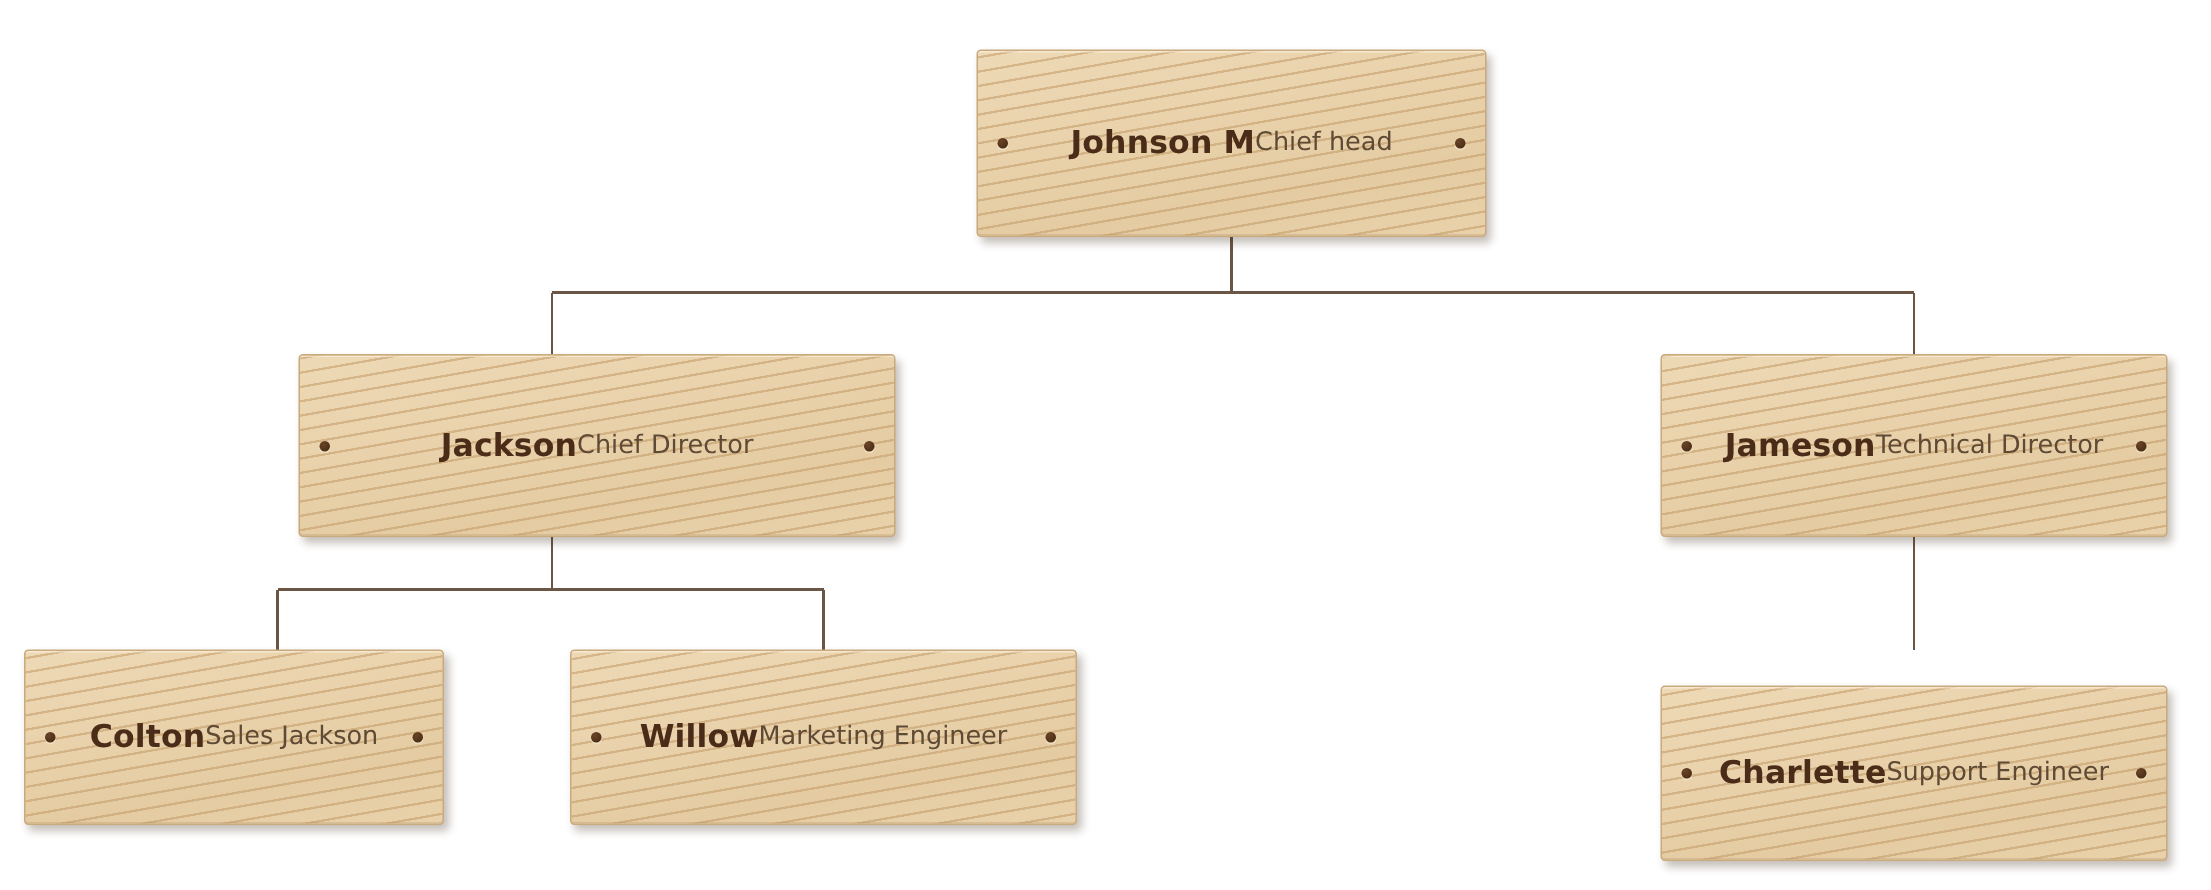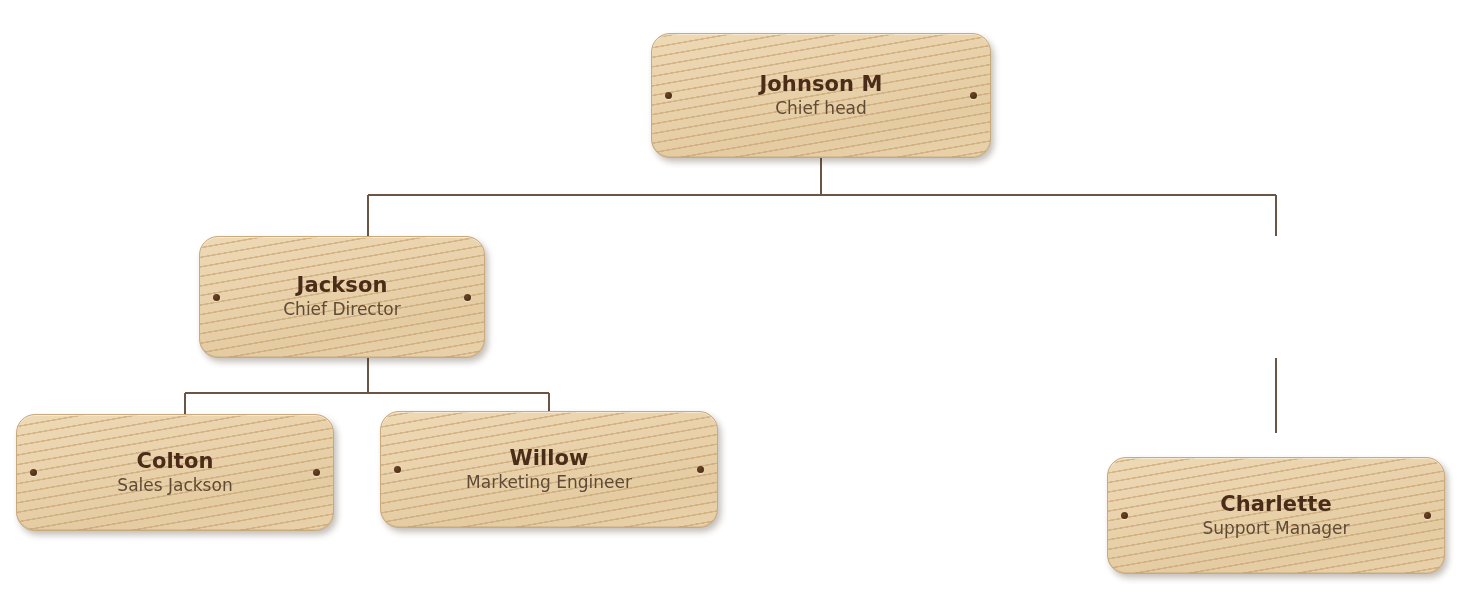--- a/index.html
+++ b/index.html
@@ -34,21 +34,21 @@
     height: 593px;
     z-index: 1;
     pointer-events: none;
   }
 
   
   .node {
     position: absolute;
     z-index: 2;
     box-sizing: border-box;
-    border-radius: 19px;
+    border-radius: 3px;
     border: 1px solid #c9aa7d;
     background-color: #e9d2ab;
     background-image:
       repeating-linear-gradient(
         -10deg,
         rgba(198, 160, 112, 0.00) 0px,
         rgba(198, 160, 112, 0.00) 5.5px,
         rgba(193, 153, 101, 0.55) 5.8px,
         rgba(193, 153, 101, 0.55) 7.0px,
         rgba(198, 160, 112, 0.00) 7.3px,
@@ -59,21 +59,20 @@
         #eed9b6 0%,
         #e9d2ab 40%,
         #e4cba2 72%,
         #e9d2ab 100%
       );
     box-shadow:
       3px 4px 6px rgba(60, 40, 20, 0.30),
       inset 0 1px 0 rgba(255, 248, 232, 0.55),
       inset 0 -1px 0 rgba(170, 135, 90, 0.25);
     display: flex;
-    flex-direction: column;
     align-items: center;
     justify-content: center;
   }
 
   
   .screw {
     position: absolute;
     top: 50%;
     width: 7px;
     height: 7px;
@@ -117,42 +116,48 @@
     </g>
   </svg>
 
   <div class="node" style="left: 651px; top: 33px; width: 340px; height: 125px;">
     <span class="screw left"></span>
     <span class="screw right"></span>
     <div class="node-title">Johnson M</div>
     <div class="node-subtitle">Chief head</div>
   </div>
 
-  <div class="node" style="left: 199px; top: 236px; width: 286px; height: 122px;">
+  <div class="node" style="left: 199px; top: 236px; width: 398px; height: 122px;">
     <span class="screw left"></span>
     <span class="screw right"></span>
     <div class="node-title">Jackson</div>
     <div class="node-subtitle">Chief Director</div>
   </div>
 
+  <div class="node" style="left: 1107px; top: 236px; width: 338px; height: 122px;">
+    <span class="screw left"></span>
+    <span class="screw right"></span>
+    <div class="node-title">Jameson</div>
+    <div class="node-subtitle">Technical Director</div>
+  </div>
 
-  <div class="node" style="left: 16px; top: 414px; width: 318px; height: 117px;">
+  <div class="node" style="left: 16px; top: 433px; width: 280px; height: 117px;">
     <span class="screw left"></span>
     <span class="screw right"></span>
     <div class="node-title">Colton</div>
     <div class="node-subtitle">Sales Jackson</div>
   </div>
 
-  <div class="node" style="left: 380px; top: 411px; width: 338px; height: 117px;">
+  <div class="node" style="left: 380px; top: 433px; width: 338px; height: 117px;">
     <span class="screw left"></span>
     <span class="screw right"></span>
     <div class="node-title">Willow</div>
     <div class="node-subtitle">Marketing Engineer</div>
   </div>
 
   <div class="node" style="left: 1107px; top: 433px; width: 338px; height: 117px; margin-top: 24px;">
     <span class="screw left"></span>
     <span class="screw right"></span>
     <div class="node-title">Charlette</div>
-    <div class="node-subtitle">Support Manager</div>
+    <div class="node-subtitle">Support Engineer</div>
   </div>
 
 </div>
 
 </body></html>

